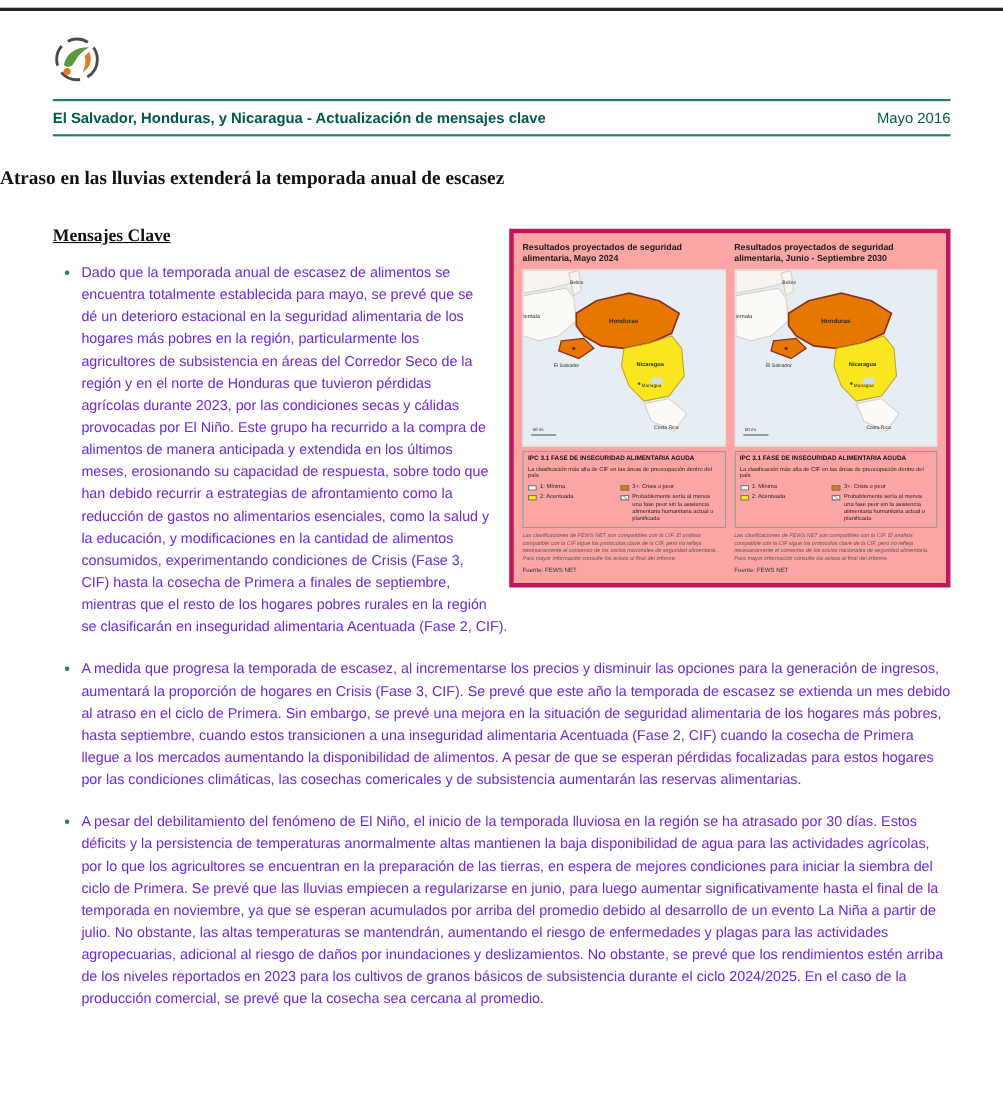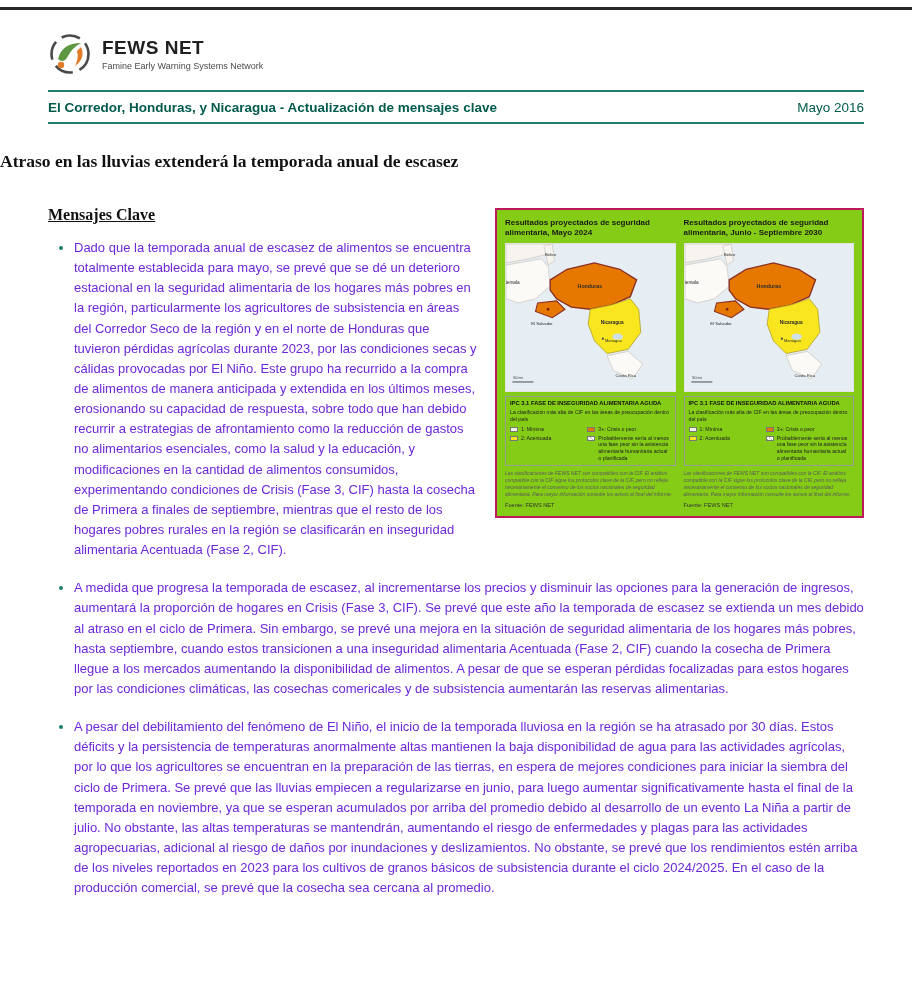--- a/index.html
+++ b/index.html
@@ -32,21 +32,21 @@
   .main-title{margin-top:27px;text-align:left;font-family:"Liberation Serif","DejaVu Serif",serif;font-weight:bold;font-size:17.5px;color:#111;}
 
   .content{margin:0 48px;}
   .section-heading{font-family:"Liberation Serif","DejaVu Serif",serif;font-weight:bold;font-size:16px;color:#111;margin:34px 0 14px;text-decoration:underline;}
 
   .bullets{padding-left:26px;}
   .bullets li{font-size:13px;line-height:1.55;color:#6d28d9;margin-bottom:18px;}
   .bullets li::marker{color:var(--accent-teal);}
 
   
-  .maps-figure{float:right;width:369px;margin:2px 0 12px 16px;border:2px solid #be185d;background:#84cc16;padding:8px;}
+  .maps-figure{float:right;width:401px;margin:2px 0 12px 16px;border:4px solid #be185d;background:#fca5a5;padding:8px;}
   .panels{display:flex;gap:8px;}
   .panel{flex:1;min-width:0;}
   .panel-title{font-size:8px;font-weight:bold;line-height:1.3;color:#1a1a1a;margin-bottom:4px;}
   svg.map{width:100%;height:auto;display:block;border:1px solid #e2e2e2;background:#e7eef3;}
   svg.map text{font-family:"Liberation Sans","DejaVu Sans",sans-serif;fill:#2b2b2b;}
 
   .legend{border:1px solid #9a9a9a;padding:3px 4px;margin-top:4px;}
   .legend-title{font-size:5.8px;font-weight:bold;color:#111;line-height:1.25;}
   .legend-sub{font-size:5.2px;color:#222;margin:2px 0 3px;line-height:1.3;}
   .legend-grid{display:grid;grid-template-columns:1fr 1.15fr;gap:2px 5px;}
@@ -69,30 +69,26 @@
 
   <header class="masthead">
     <span class="logo">
       <svg width="44" height="44" viewBox="0 0 44 44">
         <circle cx="22" cy="22" r="18.5" fill="#ffffff" stroke="#4a4a4a" stroke-width="2.6" stroke-dasharray="19 7"></circle>
         <path d="M10,27 Q14,11 33,11 Q24,16 20,24 Q16,32 10,27 Z" fill="#5d9741"></path>
         <path d="M33,15 Q38,26 27,34 Q31,26 29,19 Z" fill="#e07b27"></path>
         <circle cx="13" cy="33" r="3.2" fill="#e07b27"></circle>
       </svg>
     </span>
-    <div class="brand-text">
-      <div class="brand-name">FEWS NET</div>
-      <div class="brand-tagline">Famine Early Warning Systems Network</div>
-    </div>
   </header>
 
   <div class="rule first"></div>
 
   <div class="doc-header">
-    <span class="doc-title">El Corredor, Honduras, y Nicaragua - Actualización de mensajes clave</span>
+    <span class="doc-title">El Salvador, Honduras, y Nicaragua - Actualización de mensajes clave</span>
     <span class="doc-date">Mayo 2016</span>
   </div>
 
   <div class="rule"></div>
 
   <h1 class="main-title">Atraso en las lluvias extenderá la temporada anual de escasez</h1>
 
   <div class="content">
 
     <figure class="maps-figure">

